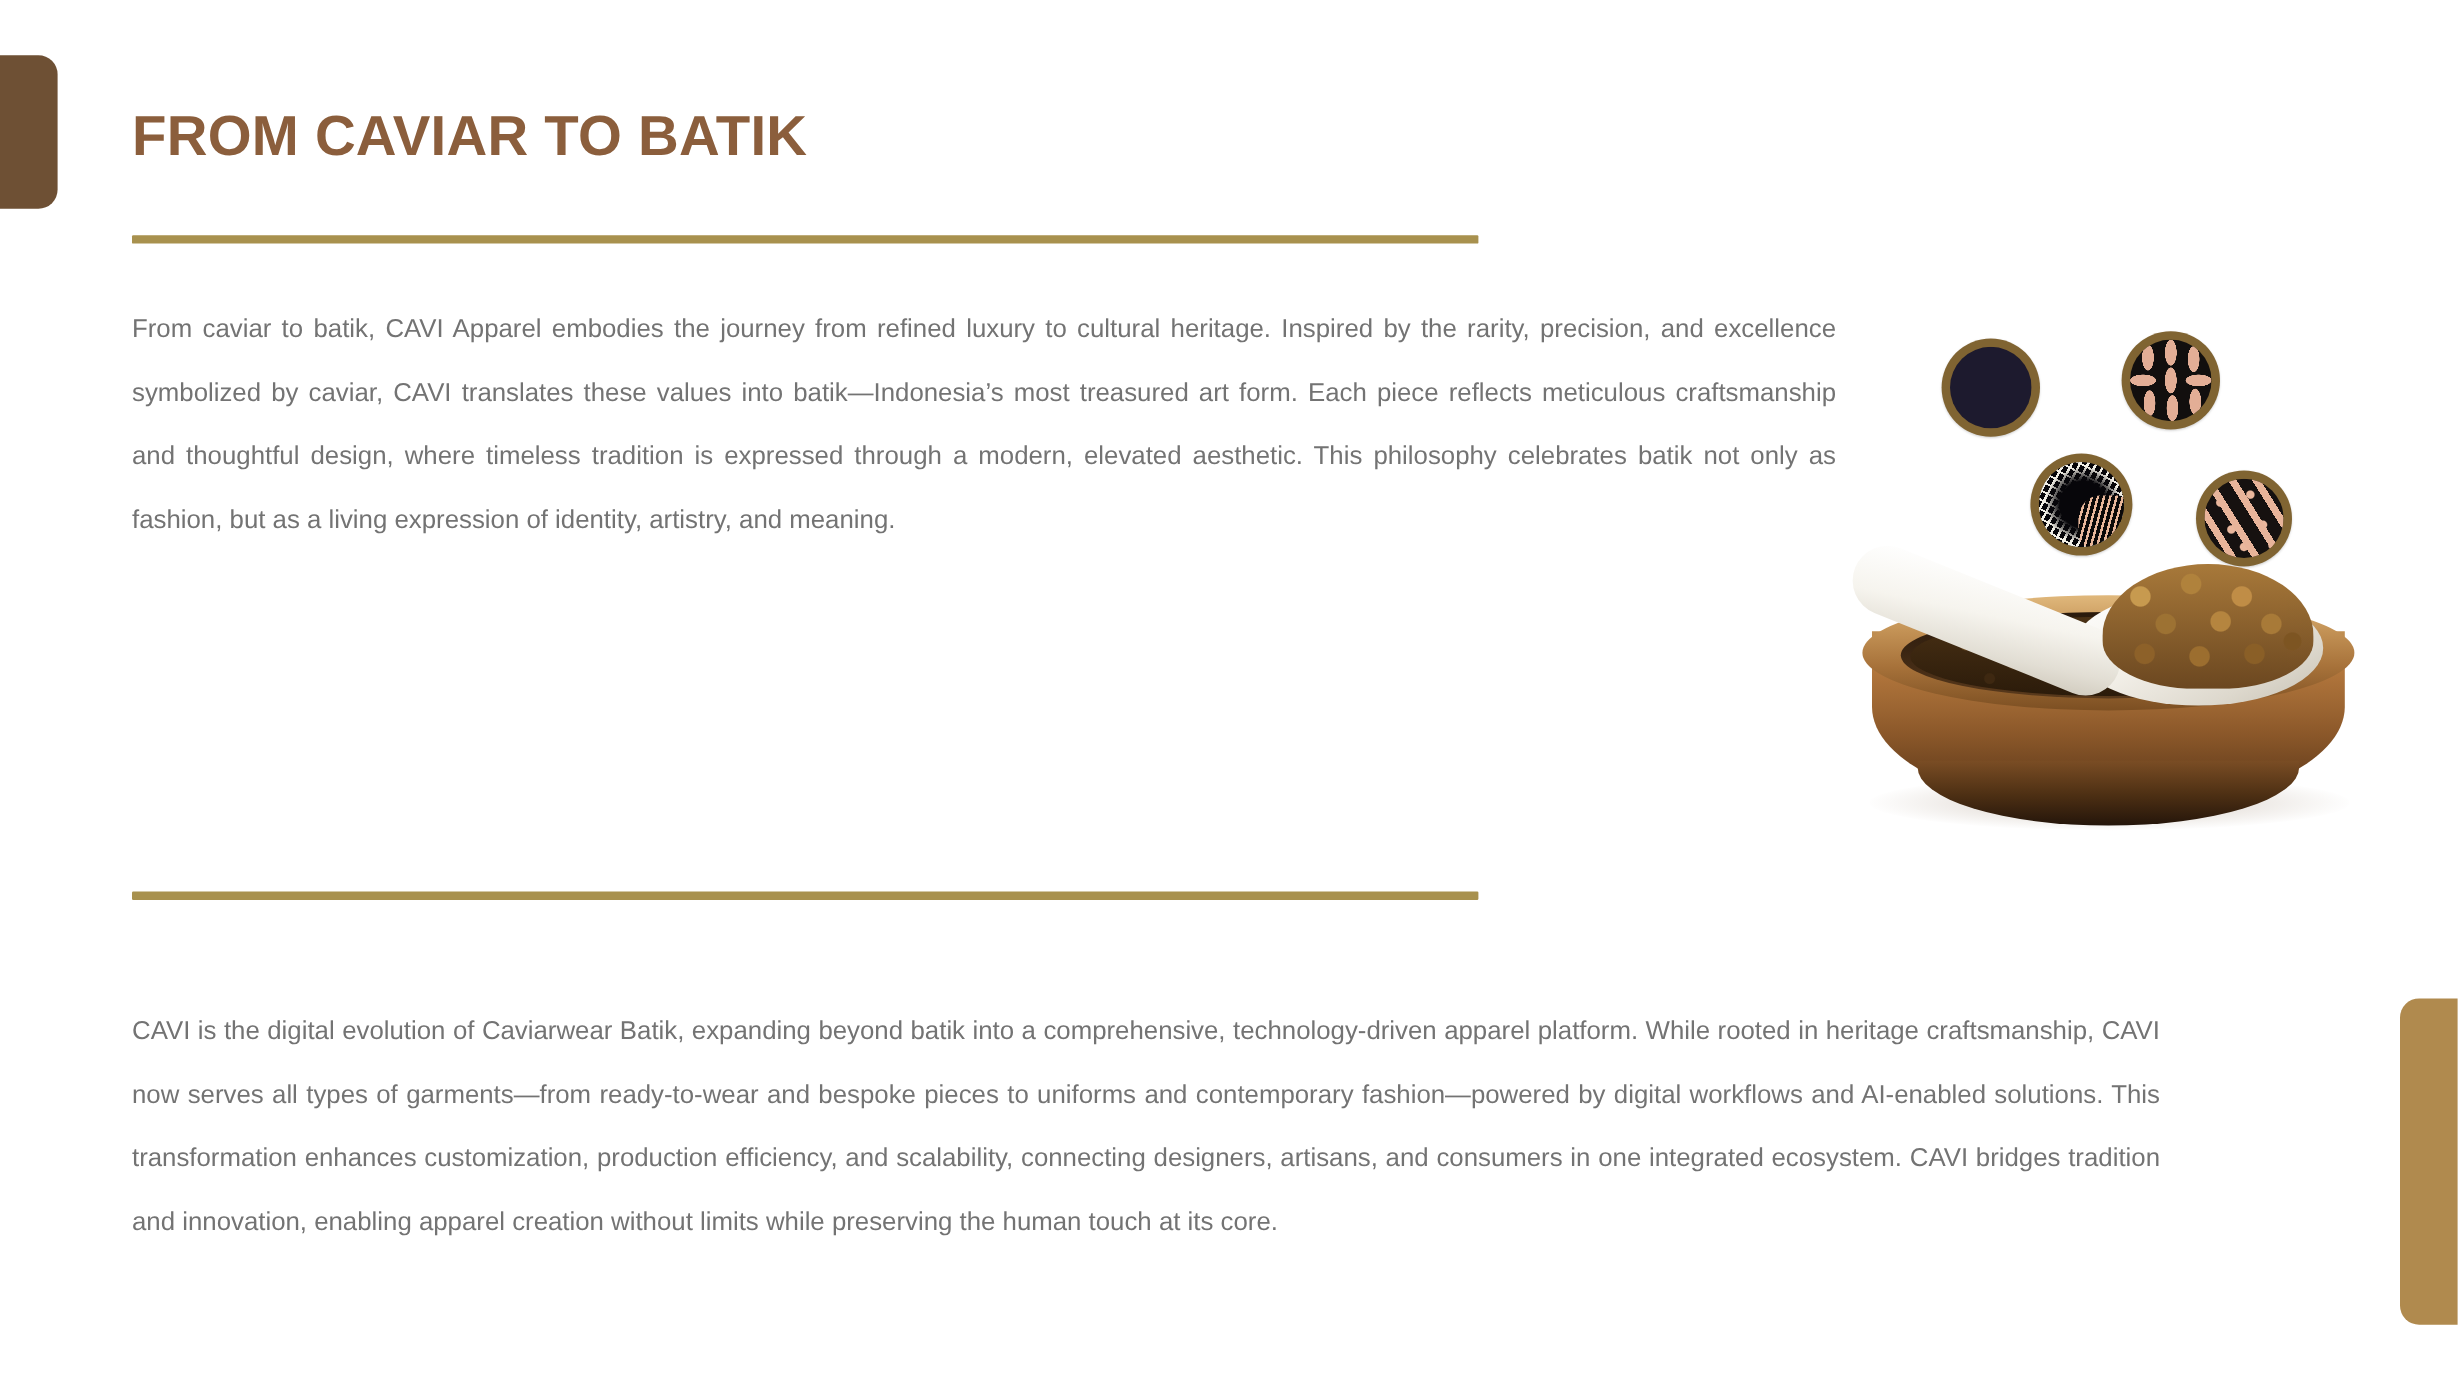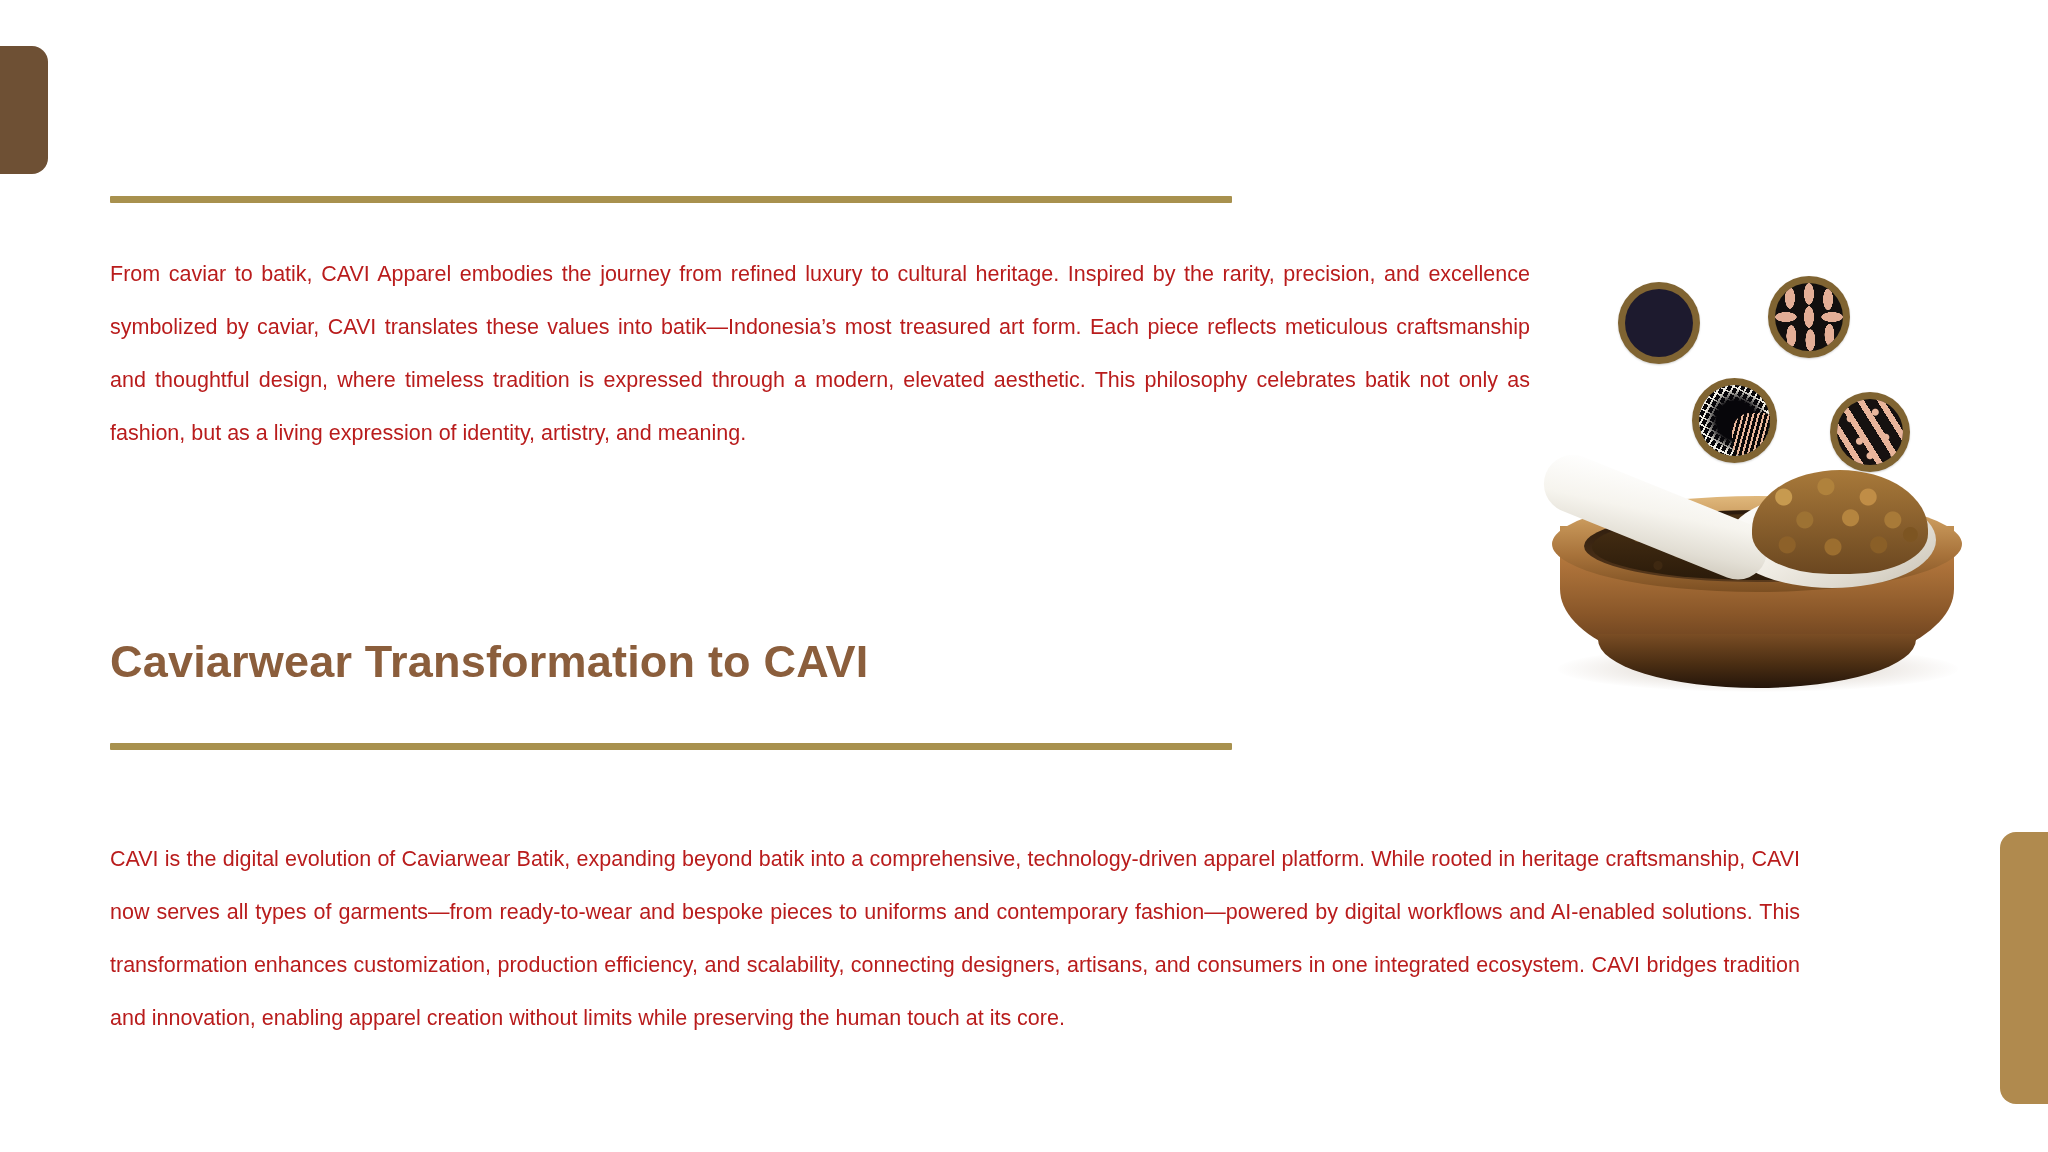--- a/index.html
+++ b/index.html
@@ -72,21 +72,21 @@
     height: 7px;
     background: #A8914E;
     border-radius: 1px;
   }
   .divider.d1 { top: 196px; width: 1122px; }
   .divider.d2 { top: 743px; width: 1122px; }
 
   .body-text {
     position: absolute;
     left: 0;
-    color: #b91c1c;
+    color: #737373;
     font-size: 21.5px;
     line-height: 53px;
     text-align: justify;
     text-justify: inter-word;
     margin: 0;
   }
   .body-text.p1 {
     top: 248px;
     width: 1420px;
   }
@@ -284,24 +284,24 @@
   }
 </style>
 </head>
 <body>
 
 <div class="edge-bar-left"></div>
 <div class="edge-bar-right"></div>
 
 <div class="content">
 
+  <h1 class="section-title t1">FROM CAVIAR TO BATIK</h1>
   <div class="divider d1"></div>
   <p class="body-text p1">From caviar to batik, CAVI Apparel embodies the journey from refined luxury to cultural heritage. Inspired by the rarity, precision, and excellence symbolized by caviar, CAVI translates these values into batik—Indonesia’s most treasured art form. Each piece reflects meticulous craftsmanship and thoughtful design, where timeless tradition is expressed through a modern, elevated aesthetic. This philosophy celebrates batik not only as fashion, but as a living expression of identity, artistry, and meaning.</p>
 
-  <h2 class="section-title t2">Caviarwear Transformation to CAVI</h2>
   <div class="divider d2"></div>
   <p class="body-text p2">CAVI is the digital evolution of Caviarwear Batik, expanding beyond batik into a comprehensive, technology-driven apparel platform. While rooted in heritage craftsmanship, CAVI now serves all types of garments—from ready-to-wear and bespoke pieces to uniforms and contemporary fashion—powered by digital workflows and AI-enabled solutions. This transformation enhances customization, production efficiency, and scalability, connecting designers, artisans, and consumers in one integrated ecosystem. CAVI bridges tradition and innovation, enabling apparel creation without limits while preserving the human touch at its core.</p>
 
 </div>
 
 <div class="illustration">
 
   <div class="medallion m1">
     <div class="disc">
         <div class="pat-swirl"></div>

